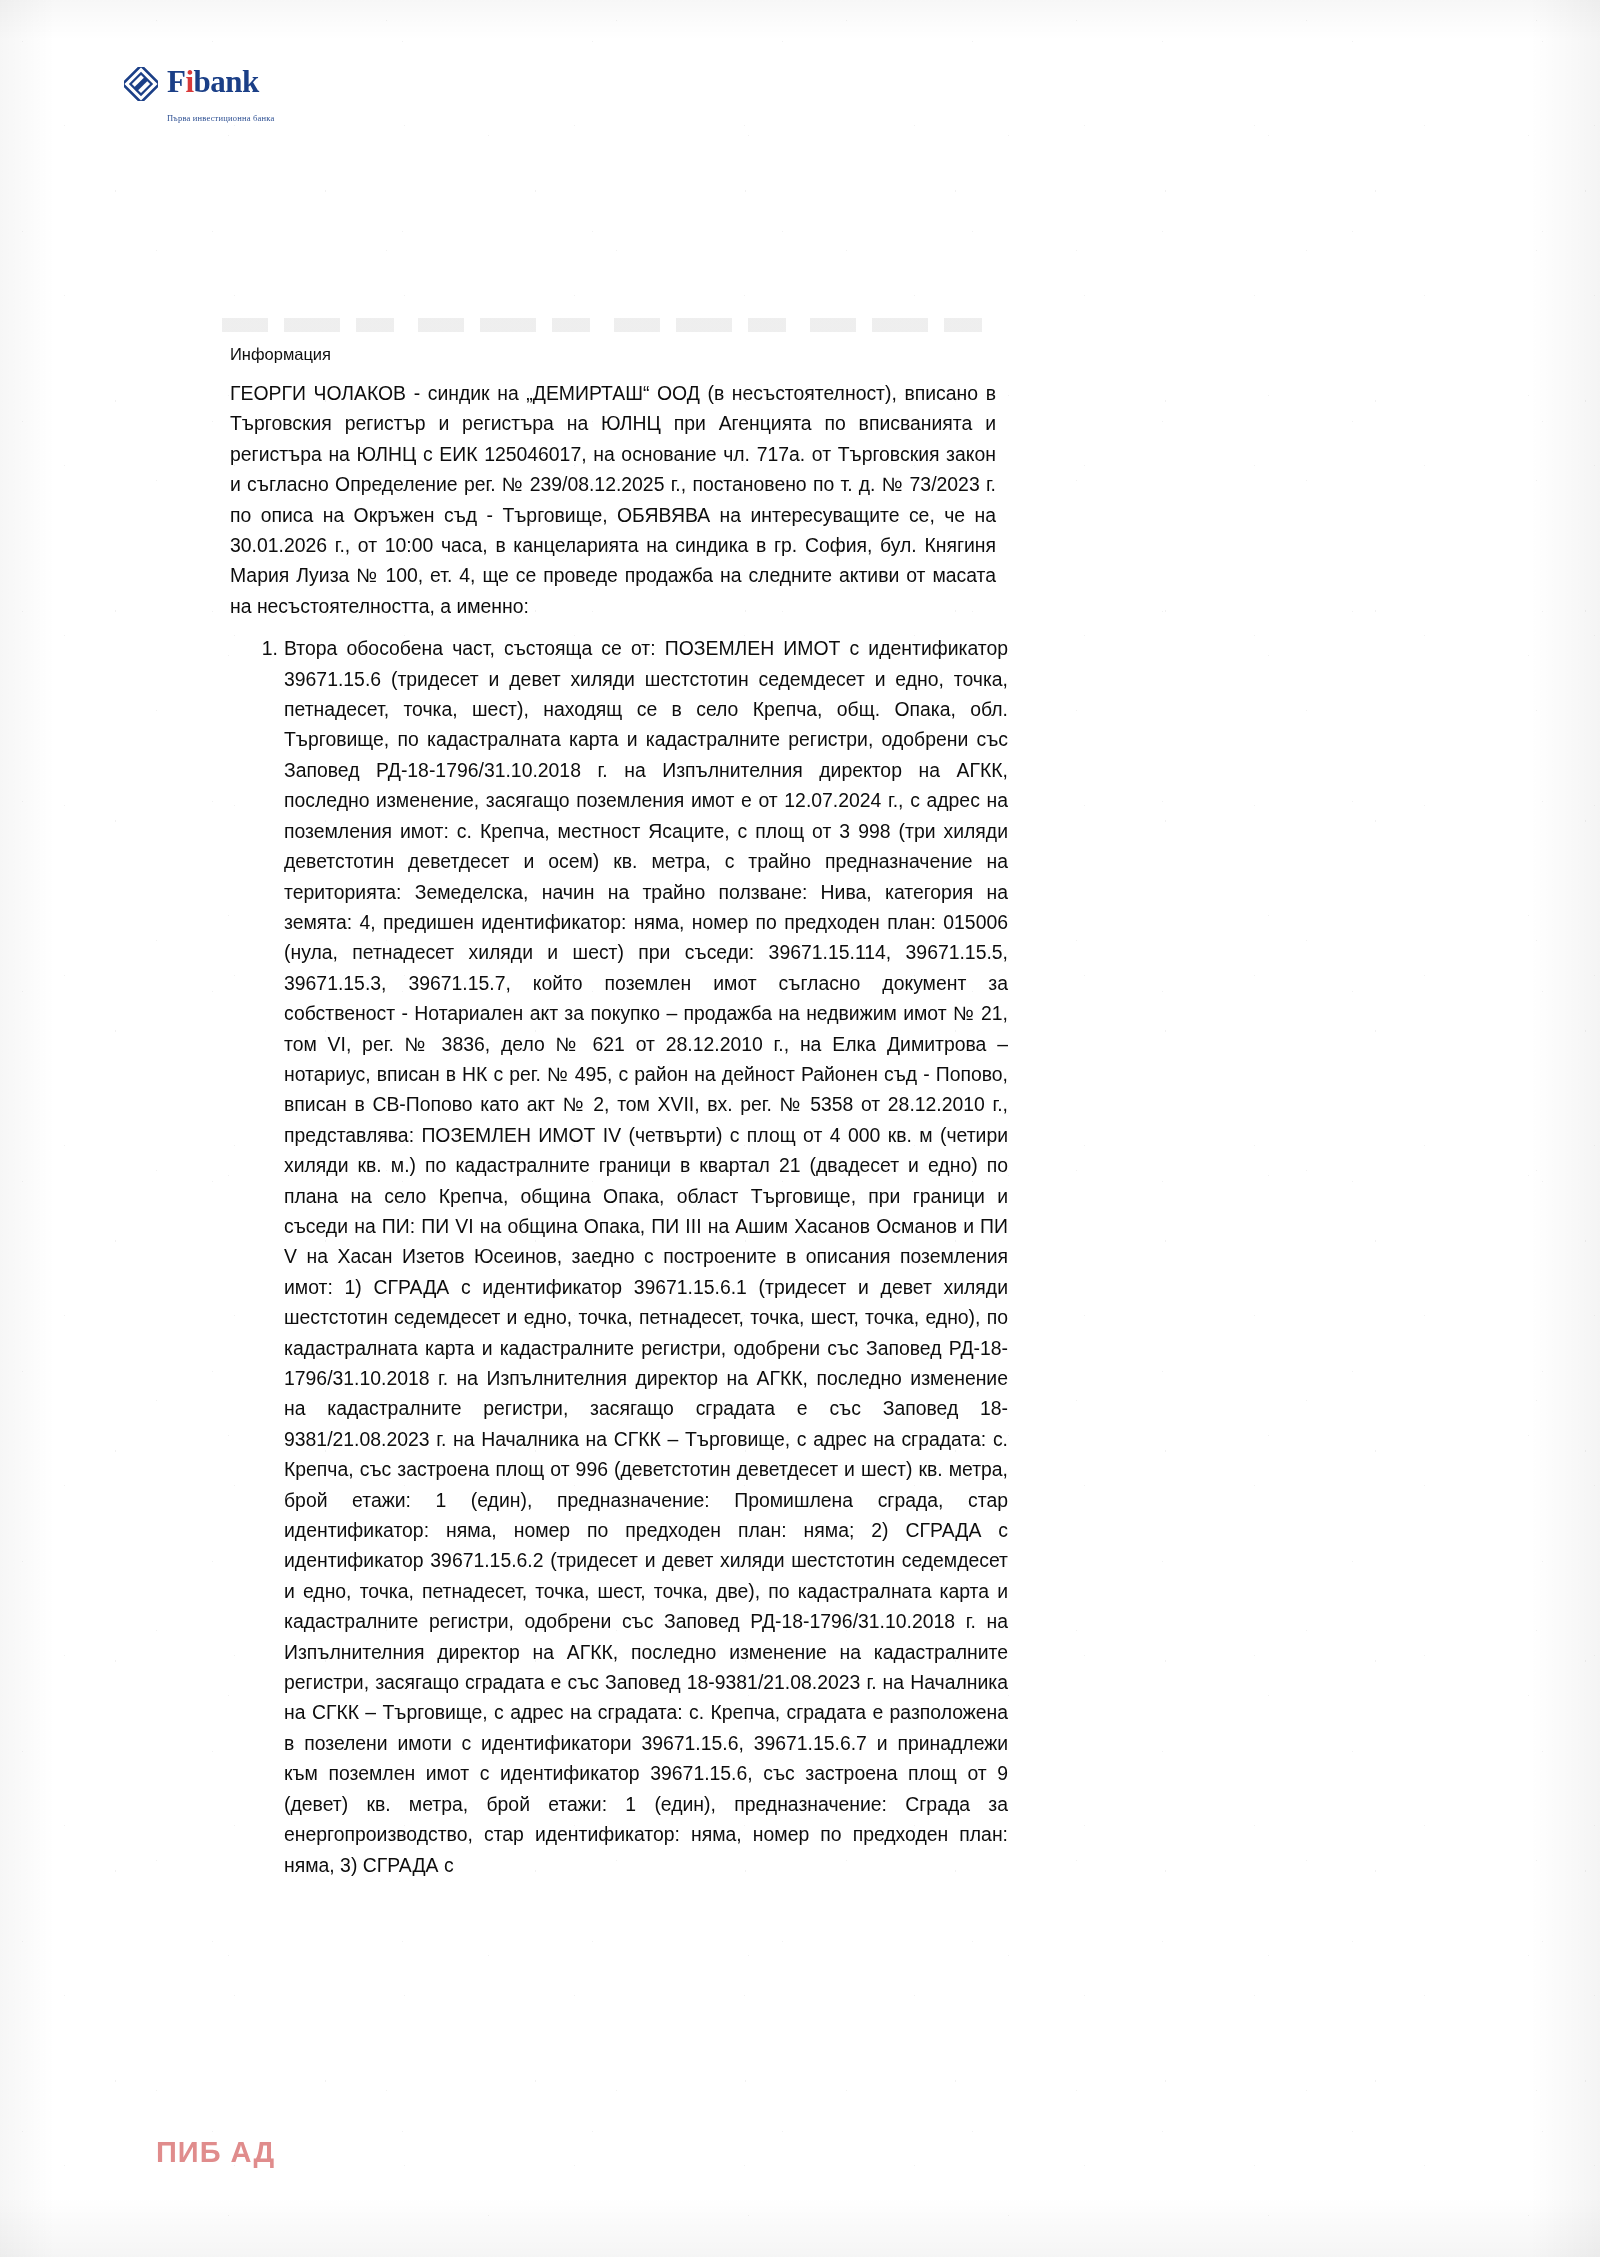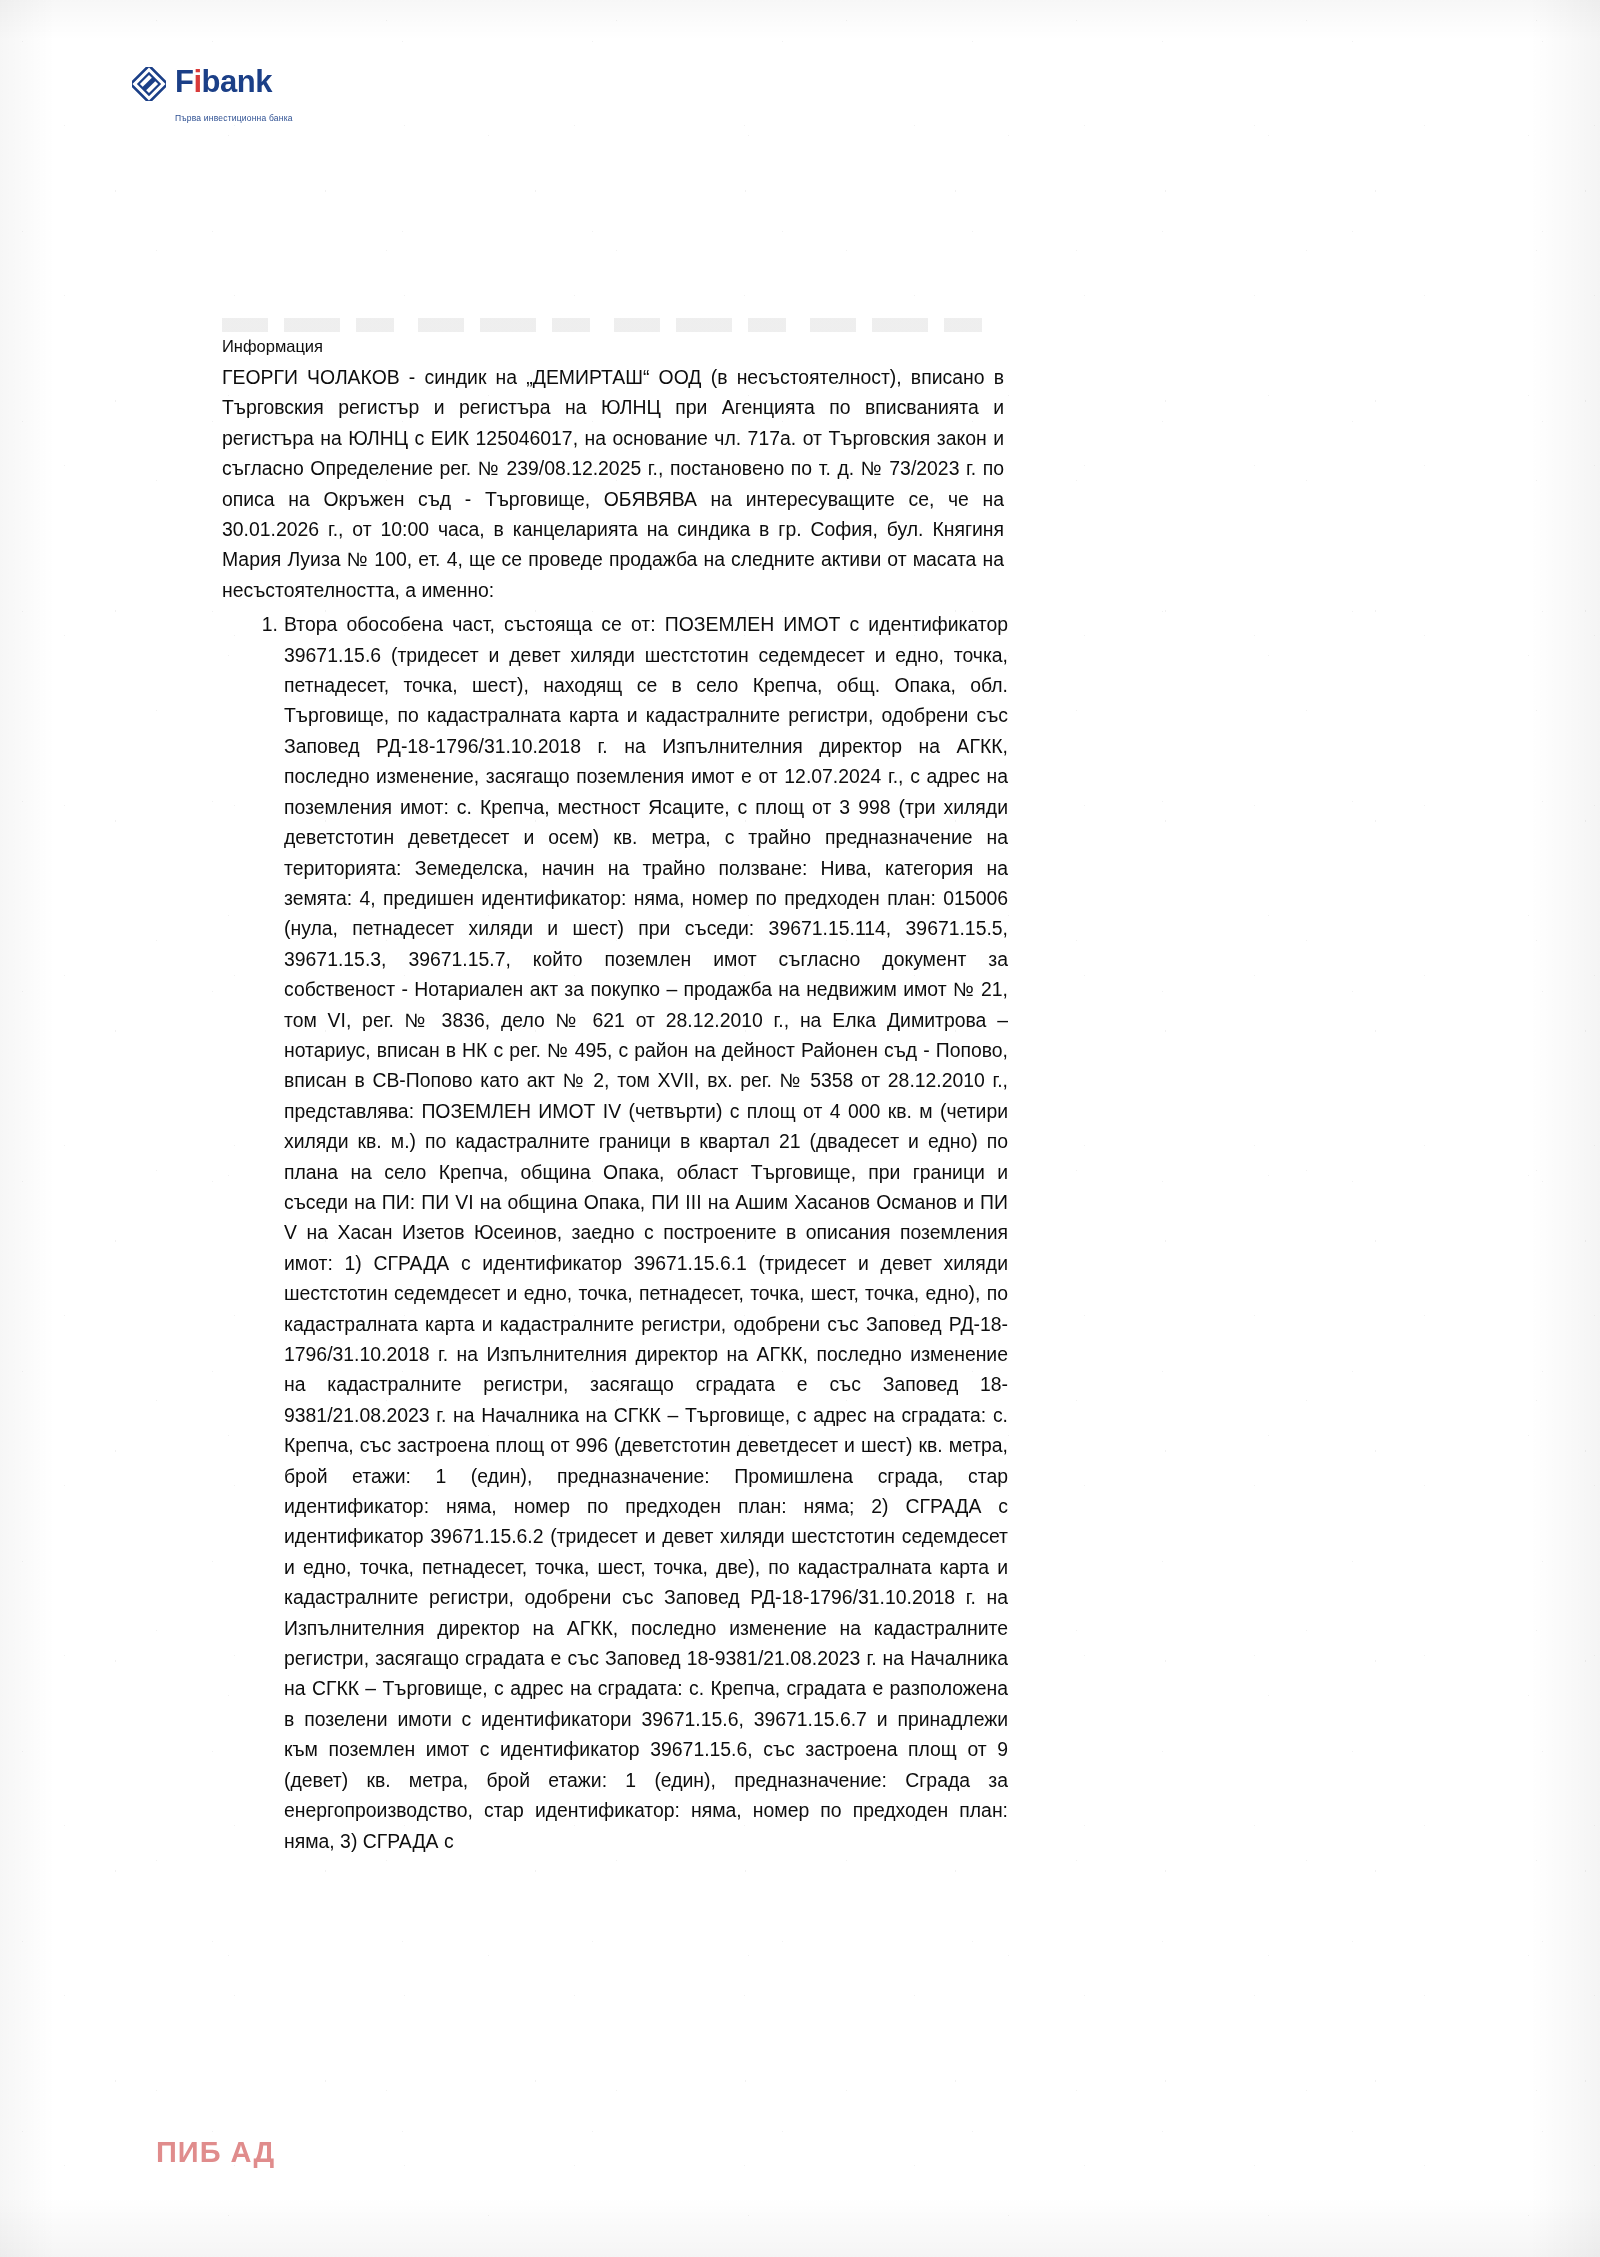--- a/index.html
+++ b/index.html
@@ -21,24 +21,25 @@
     background-image:
       linear-gradient(to right, rgba(0,0,0,0.035) 0px, rgba(0,0,0,0) 55px),
       linear-gradient(to left,  rgba(0,0,0,0.045) 0px, rgba(0,0,0,0) 70px),
       linear-gradient(to bottom, rgba(0,0,0,0.03) 0px, rgba(0,0,0,0) 40px),
       linear-gradient(to top,   rgba(0,0,0,0.04) 0px, rgba(0,0,0,0) 60px);
   }
 
   
   .logo-block {
     position: absolute;
-    left: 132px;
+    left: 124px;
     top: 66px;
     display: flex;
     align-items: flex-start;
+    font-family: Liberation Serif, serif;
   }
   .logo-mark {
     width: 34px;
     height: 34px;
     margin-right: 9px;
     flex: 0 0 auto;
     margin-top: 1px;
   }
   .logo-textwrap {
     display: flex;
@@ -65,21 +66,21 @@
     position: absolute;
     left: 218px;
     top: 330px;
     width: 790px;
     font-size: 19.4px;
     line-height: 30.4px;
     text-align: justify;
     text-justify: inter-word;
     color: #0d0d0d;
   }
-  .doc p { margin: 4px; }
+  .doc p { margin: 12px; }
   .label-info {
     font-size: 16.5px;
     line-height: 24px;
     margin-bottom: 1px;
     text-align: left;
   }
   .b { font-weight: normal; }
 
   
   .asset-list {

